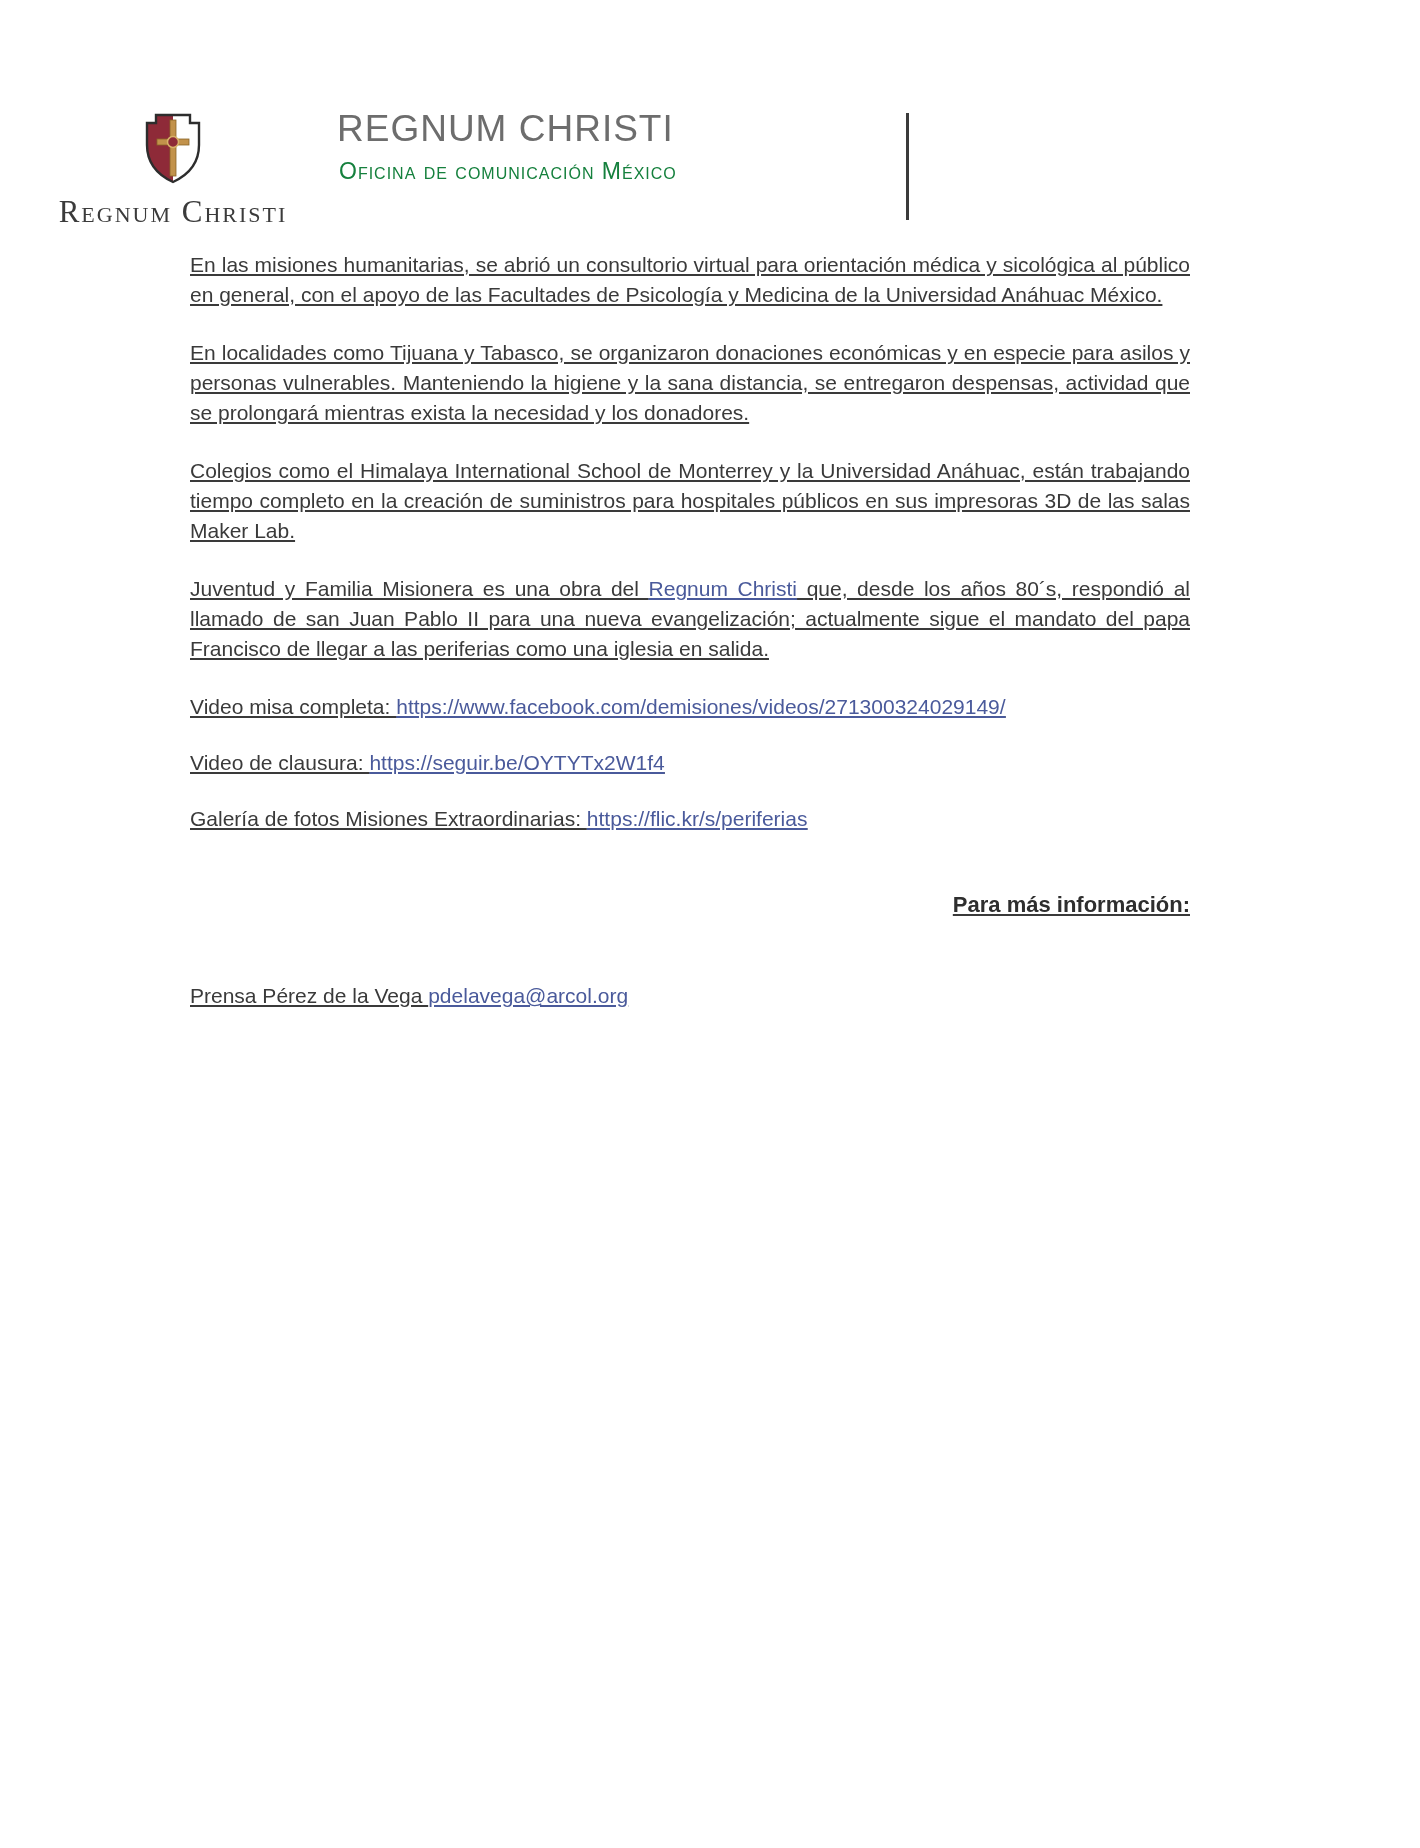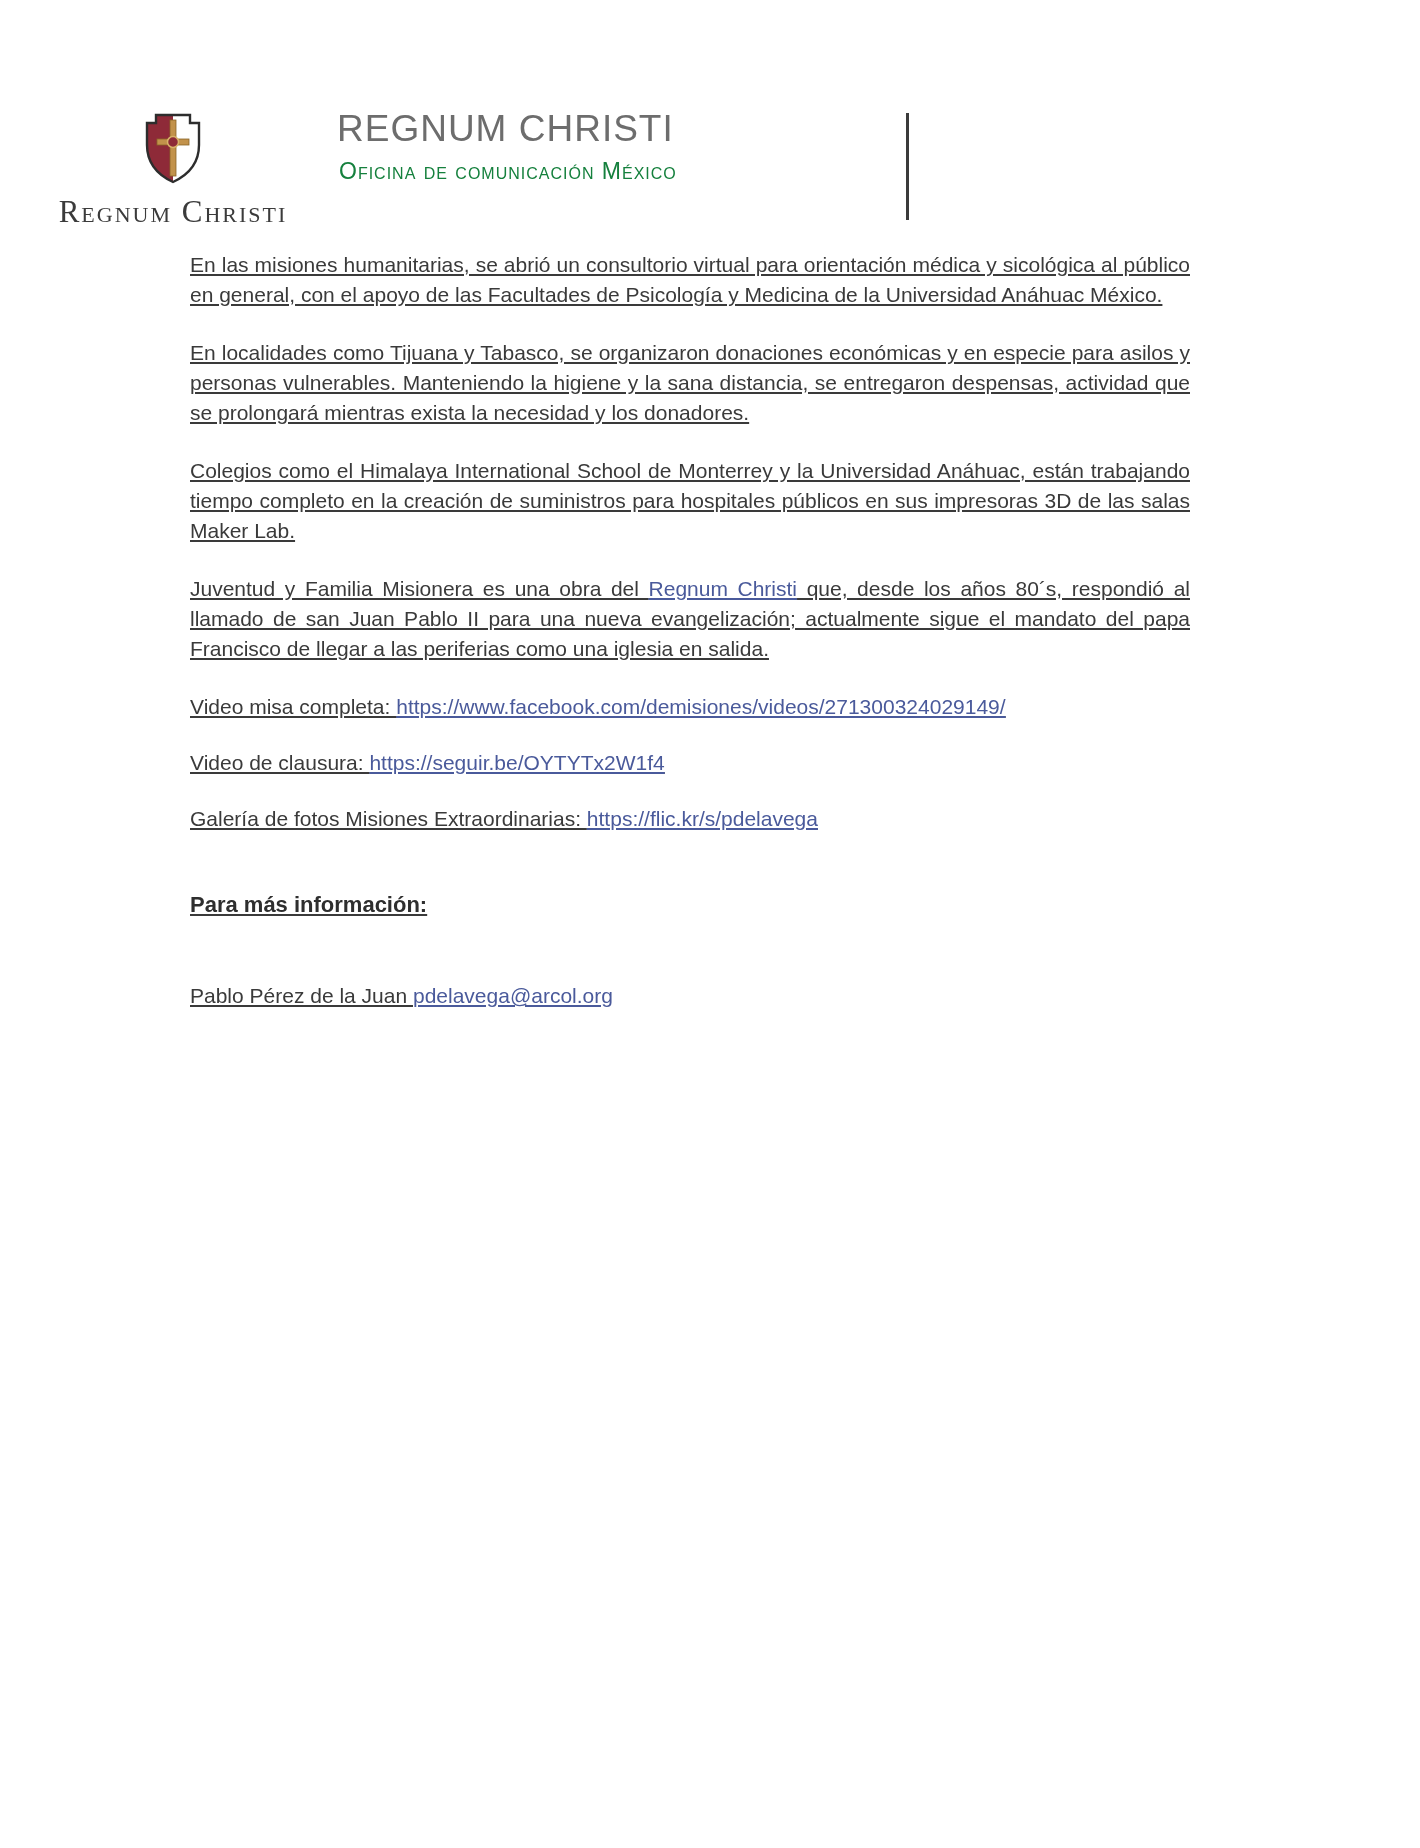--- a/index.html
+++ b/index.html
@@ -79,20 +79,21 @@
     text-decoration:underline;
     cursor:pointer;
   }
   .link-row { margin:16px 0 26px 0; }
   .link-row.first { margin-top:28px; }
   .more-info {
     margin-top:56px;
     font-weight:bold;
     font-size:22px;
     color:#2e2e2e;
+    text-align:right;
   }
   .contact {
     margin-top:56px;
     line-height:40px;
   }
 </style>
 </head>
 <body>
 
 <div class="page">
@@ -127,22 +128,22 @@
     <p class="para">En localidades como Tijuana y Tabasco, se organizaron donaciones económicas y en especie para asilos y personas vulnerables. Manteniendo la higiene y la sana distancia, se entregaron despensas, actividad que se prolongará mientras exista la necesidad y los donadores.</p>
     <p class="para">Colegios como el Himalaya International School de Monterrey y la Universidad Anáhuac, están trabajando tiempo completo en la creación de suministros para hospitales públicos en sus impresoras 3D de las salas Maker Lab.</p>
 
     <p class="para"><span>Juventud y Familia Misionera es una obra del </span><a class="link">Regnum Christi</a><span> que, desde los años 80´s, respondió al llamado de san Juan Pablo II para una nueva evangelización; actualmente sigue el mandato del papa Francisco de llegar a las periferias como una iglesia en salida.</span></p>
 
 
     <div class="link-row first"><span>Video misa completa: </span><a class="link">https://www.facebook.com/demisiones/videos/271300324029149/</a></div>
 
     <div class="link-row"><span>Video de clausura: </span><a class="link">https://seguir.be/OYTYTx2W1f4</a></div>
 
-    <div class="link-row"><span>Galería de fotos Misiones Extraordinarias: </span><a class="link">https://flic.kr/s/pdelavega</a></div>
+    <div class="link-row"><span>Galería de fotos Misiones Extraordinarias: </span><a class="link">https://flic.kr/s/periferias</a></div>
 
     <div class="more-info">Para más información:</div>
 
     <div class="contact">
-      <div><span>Pablo Pérez de la Juan </span><a class="link">pdelavega@arcol.org</a></div>
+      <div><span>Prensa Pérez de la Vega </span><a class="link">pdelavega@arcol.org</a></div>
     </div>
 
   </div>
 </div>
 
 </body></html>

